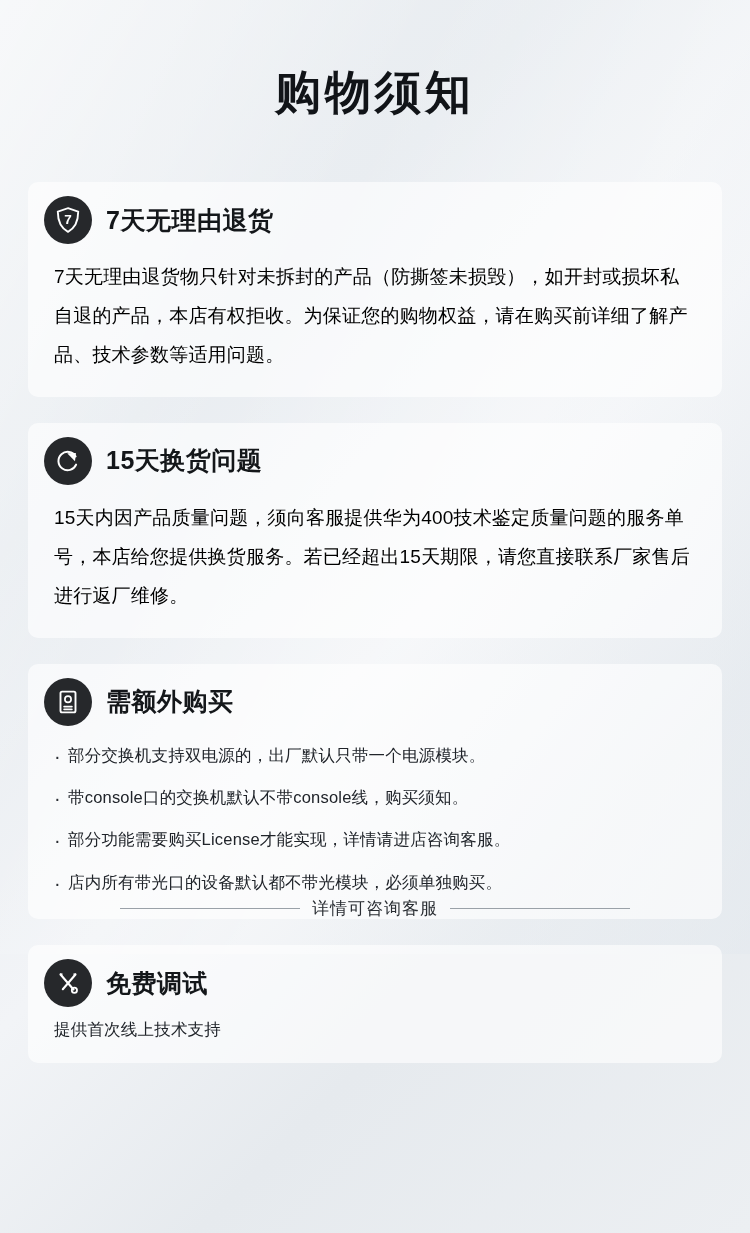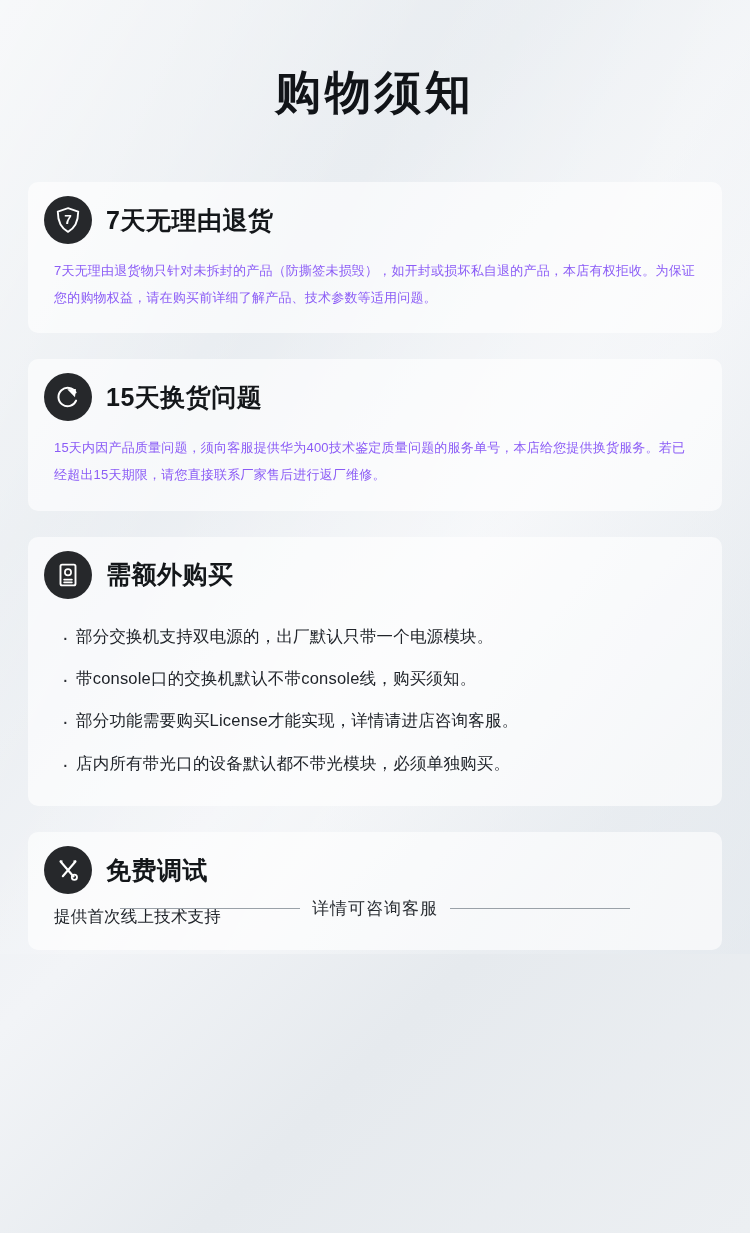--- a/index.html
+++ b/index.html
@@ -81,29 +81,29 @@
   .card-title {
     font-size: 25px;
     font-weight: 700;
     color: #14171a;
     letter-spacing: 0.5px;
     text-align: center;
   }
 
   .card-body {
     padding: 12px 26px 0 26px;
-    font-size: 13px;
+    font-size: 19px;
     line-height: 2.05;
-    color: #8b5cf6;
+    color: #000000;
     letter-spacing: 0.2px;
   }
 
   .bullets {
     padding: 14px 26px 0 26px;
-    margin: 8px;
+    margin: 0;
     list-style: none;
   }
   .bullets li {
     font-size: 16.5px;
     color: #20242a;
     line-height: 1.6;
     margin-bottom: 16px;
     padding-left: 14px;
     position: relative;
     letter-spacing: 0.2px;

